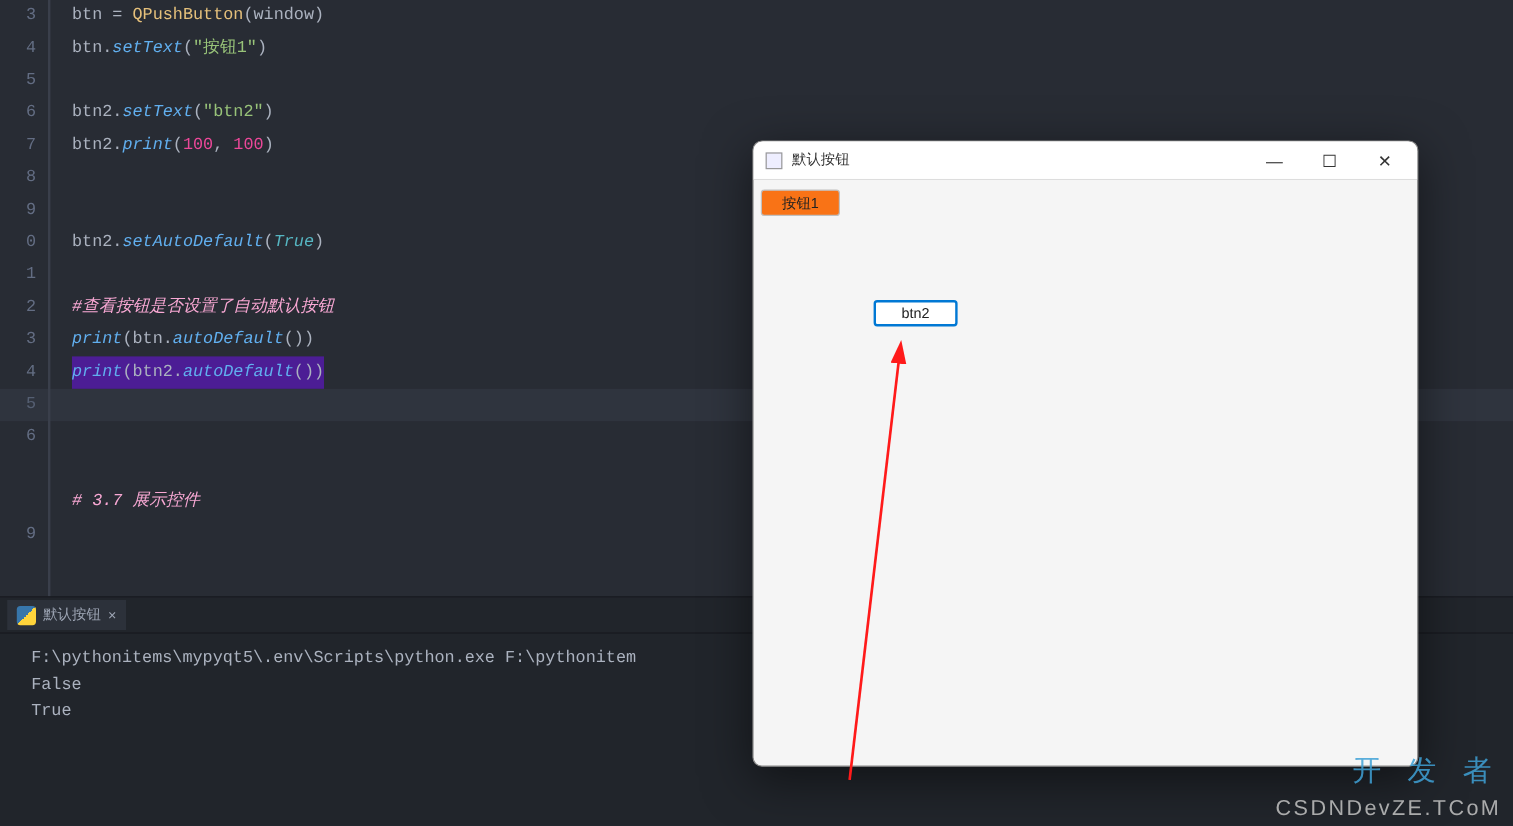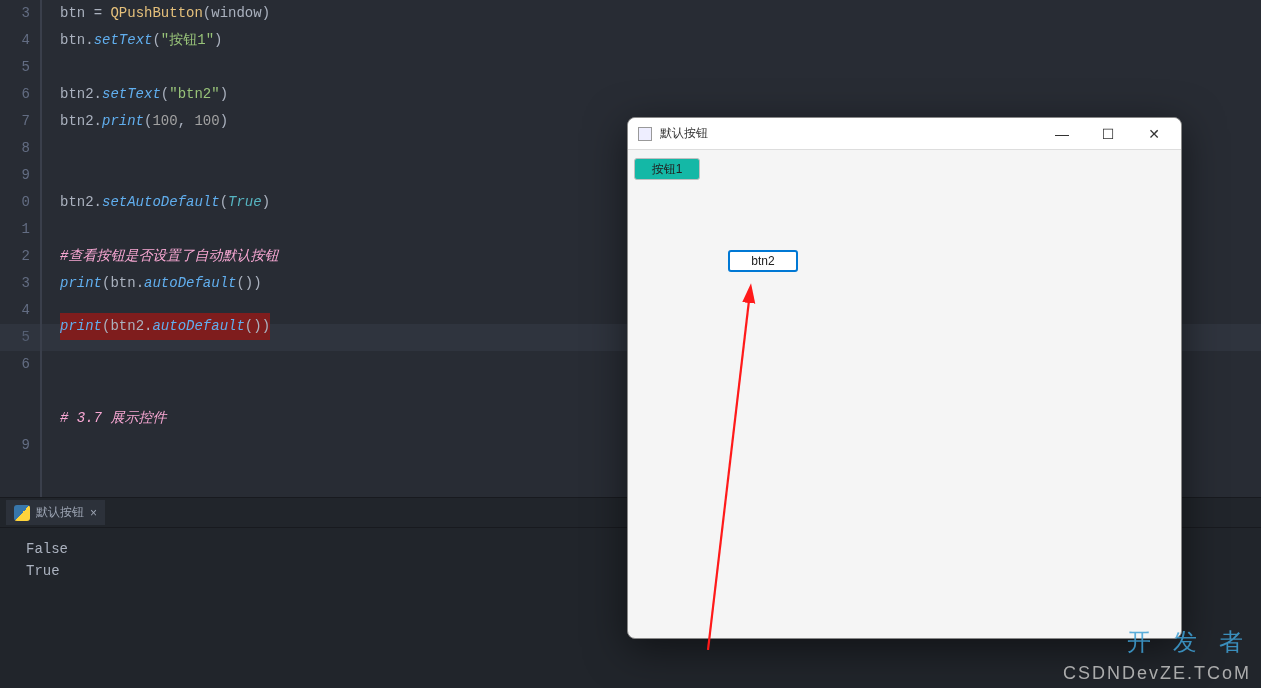--- a/index.html
+++ b/index.html
@@ -21,25 +21,25 @@
   }
   .gutter .ln { height:27px; }
   .code {
     flex:1; padding-left:20px; line-height:27px;
     position:relative;
   }
   .code-line { height:27px; white-space:pre; }
   .fn { color:#61afef;font-style:italic; }
   .cls { color:#e5c07b; }
   .str { color:#98c379; }
-  .num { color:#a3a3a3; }
+  .num { color:#ec4899; }
   .kw { color:#56b6c2; font-style:italic; }
   .pn { color:#abb2bf; }
   .cm { color:#f9a8d4; font-style:italic; }
-  .sel-line { background:#7f1d1d; display:inline-block;margin-top:16px; }
+  .sel-line { background:#4c1d95; display:inline-block; }
   .term-panel {
     position:absolute; left:0; top:497px; width:100%; height:191px;
     background:#21252b; border-top:1px solid #181a1f;
   }
   .term-tabs {
     height:30px; display:flex; align-items:center; padding-left:6px;
     background:#21252b; border-bottom:1px solid #181a1f;
   }
   .term-tab {
     display:flex; align-items:center; gap:6px;
@@ -68,21 +68,21 @@
     padding:0 4px 0 10px; background:#fff; border-bottom:1px solid #ddd;
     border-radius:8px 8px 0 0;
   }
   .title-left { display:flex; align-items:center; gap:8px; font-size:12px; color:#333; }
   .app-ico { width:14px; height:14px; border:1px solid #999; background:#eef; }
   .win-btns { display:flex; }
   .win-btn { width:46px; height:30px; display:flex; align-items:center; justify-content:center; color:#333; }
   .app-body { position:relative; width:100%; height:490px; }
   .qbtn1 {
     position:absolute; left:6px; top:8px; width:66px; height:22px;
-    background:#14b8a6; border:1px solid #c0c0c0; border-radius:3px;
+    background:#f97316; border:1px solid #c0c0c0; border-radius:3px;
     font-size:12px; color:#222; display:flex; align-items:center; justify-content:center;
   }
   .qbtn2 {
     position:absolute; left:100px; top:100px; width:70px; height:22px;
     background:#fff; border:2px solid #0078d4; border-radius:3px;
     font-size:12px; color:#222; display:flex; align-items:center; justify-content:center;
   }
   .arrow {
     position:absolute; left:60px; top:130px; width:100px; height:370px;
     pointer-events:none;
@@ -154,21 +154,21 @@
 <div class="term-panel">
   <div class="term-tabs">
     <div class="term-tab">
       <span class="py-icon"></span>
       <span>默认按钮</span>
       <span class="close">×</span>
     </div>
   </div>
 
   <div class="term-out">
-    <div><span style="float:right;padding-right:115px">py</span></div>
+    <div><span>F:\pythonitems\mypyqt5\.env\Scripts\python.exe F:\pythonitem</span><span style="float:right;padding-right:115px">py</span></div>
     <div>False</div>
     <div>True</div>
   </div>
 </div>
 
 <div class="app-window">
   <div class="titlebar">
     <div class="title-left">
       <span class="app-ico"></span>
       <span>默认按钮</span>

